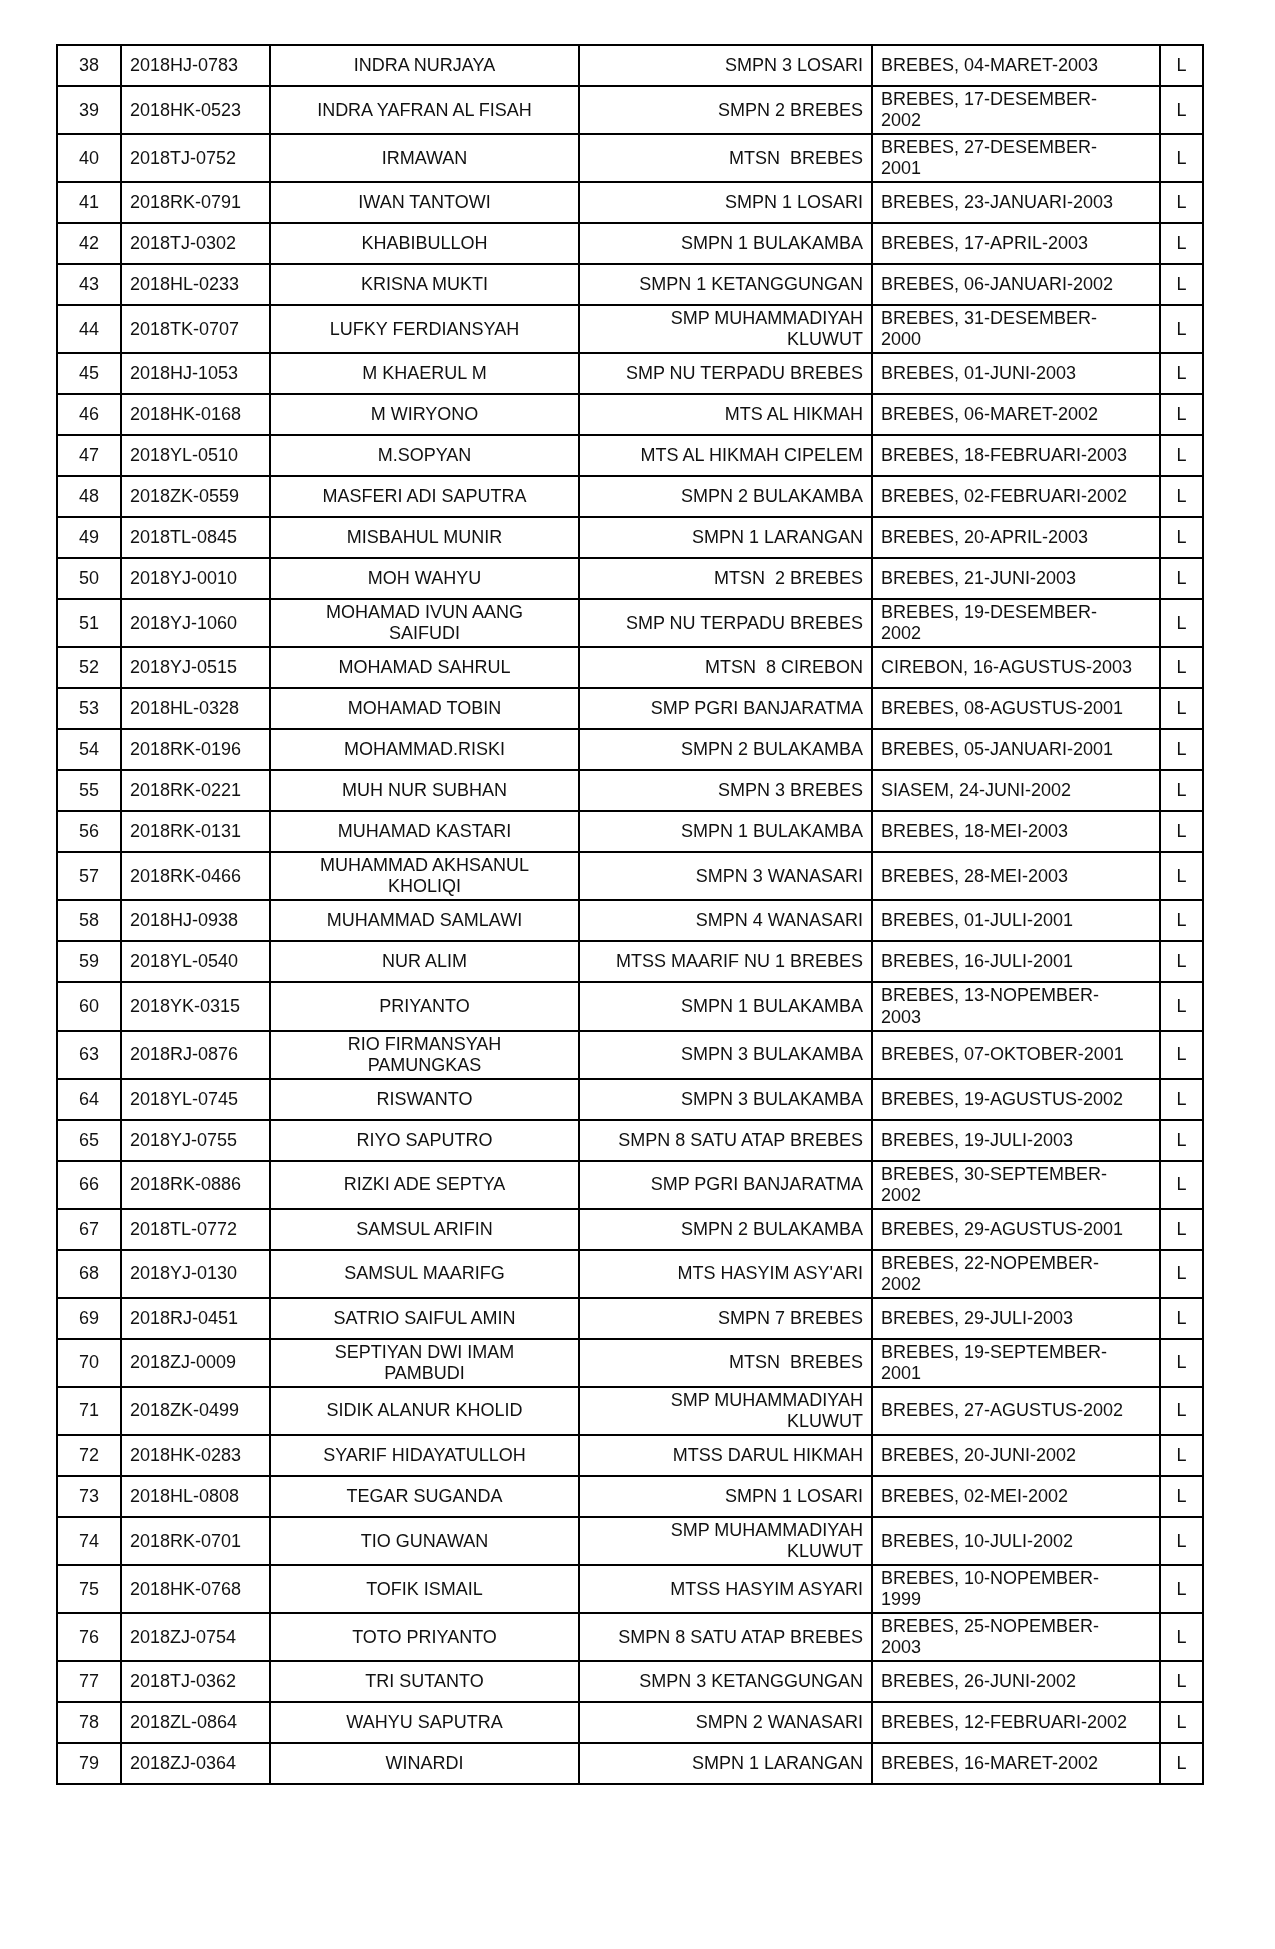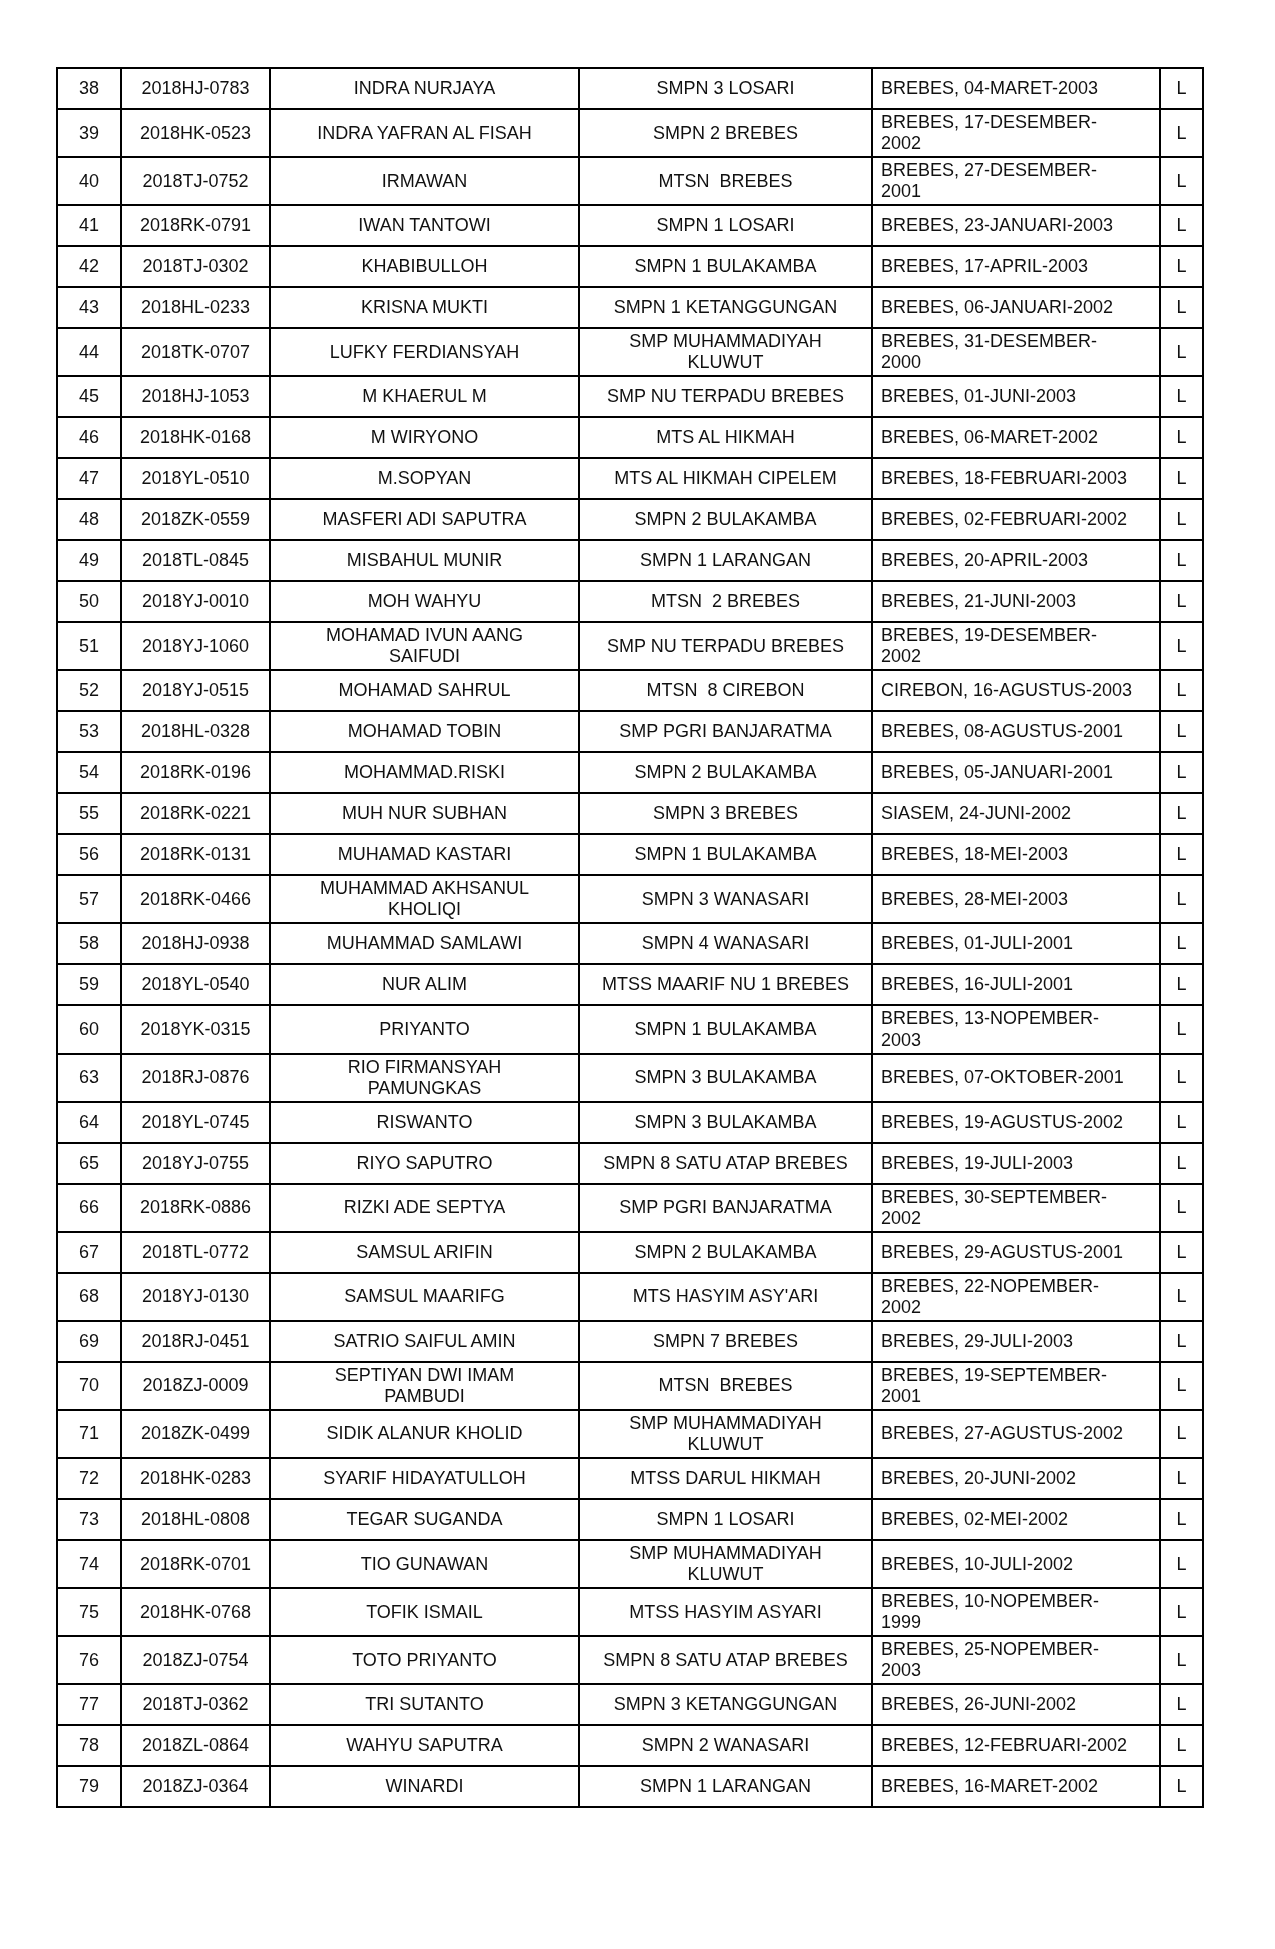--- a/index.html
+++ b/index.html
@@ -11,39 +11,39 @@
     position: relative;
     width: 1275px;
     height: 1949px;
     background: #ffffff;
     font-family: "Liberation Sans", "DejaVu Sans", sans-serif;
     color: #111111;
   }
   table.roster {
     position: absolute;
     left: 56px;
-    top: 67px;
+    top: 44px;
     border-collapse: collapse;
     table-layout: fixed;
     width: 1146px;
     font-size: 18px;
     line-height: 1.17;
   }
   table.roster td {
     border: 2px solid #000000;
     padding: 2px 8px;
     height: 35px;
     vertical-align: middle;
     white-space: pre-wrap;
     overflow: hidden;
   }
   td.col-no   { text-align: center; padding: 2px 2px; }
-  td.col-id   { text-align: center; padding: 2px 4px; margin-top: 12px; }
+  td.col-id   { padding: 2px 4px; margin-top: 12px; }
   td.col-name { text-align: center; }
-  td.col-school { text-align: center; }
+  td.col-school { text-align: right; }
   td.col-birth  { text-align: left; margin-top: 20px; }
   td.col-gender { text-align: center; border-left: 4px solid #000000; padding: 2px 2px; }
 </style>
 </head>
 <body>
 
 <div class="page">
   <table class="roster">
     <colgroup>
       <col style="width:64px">

